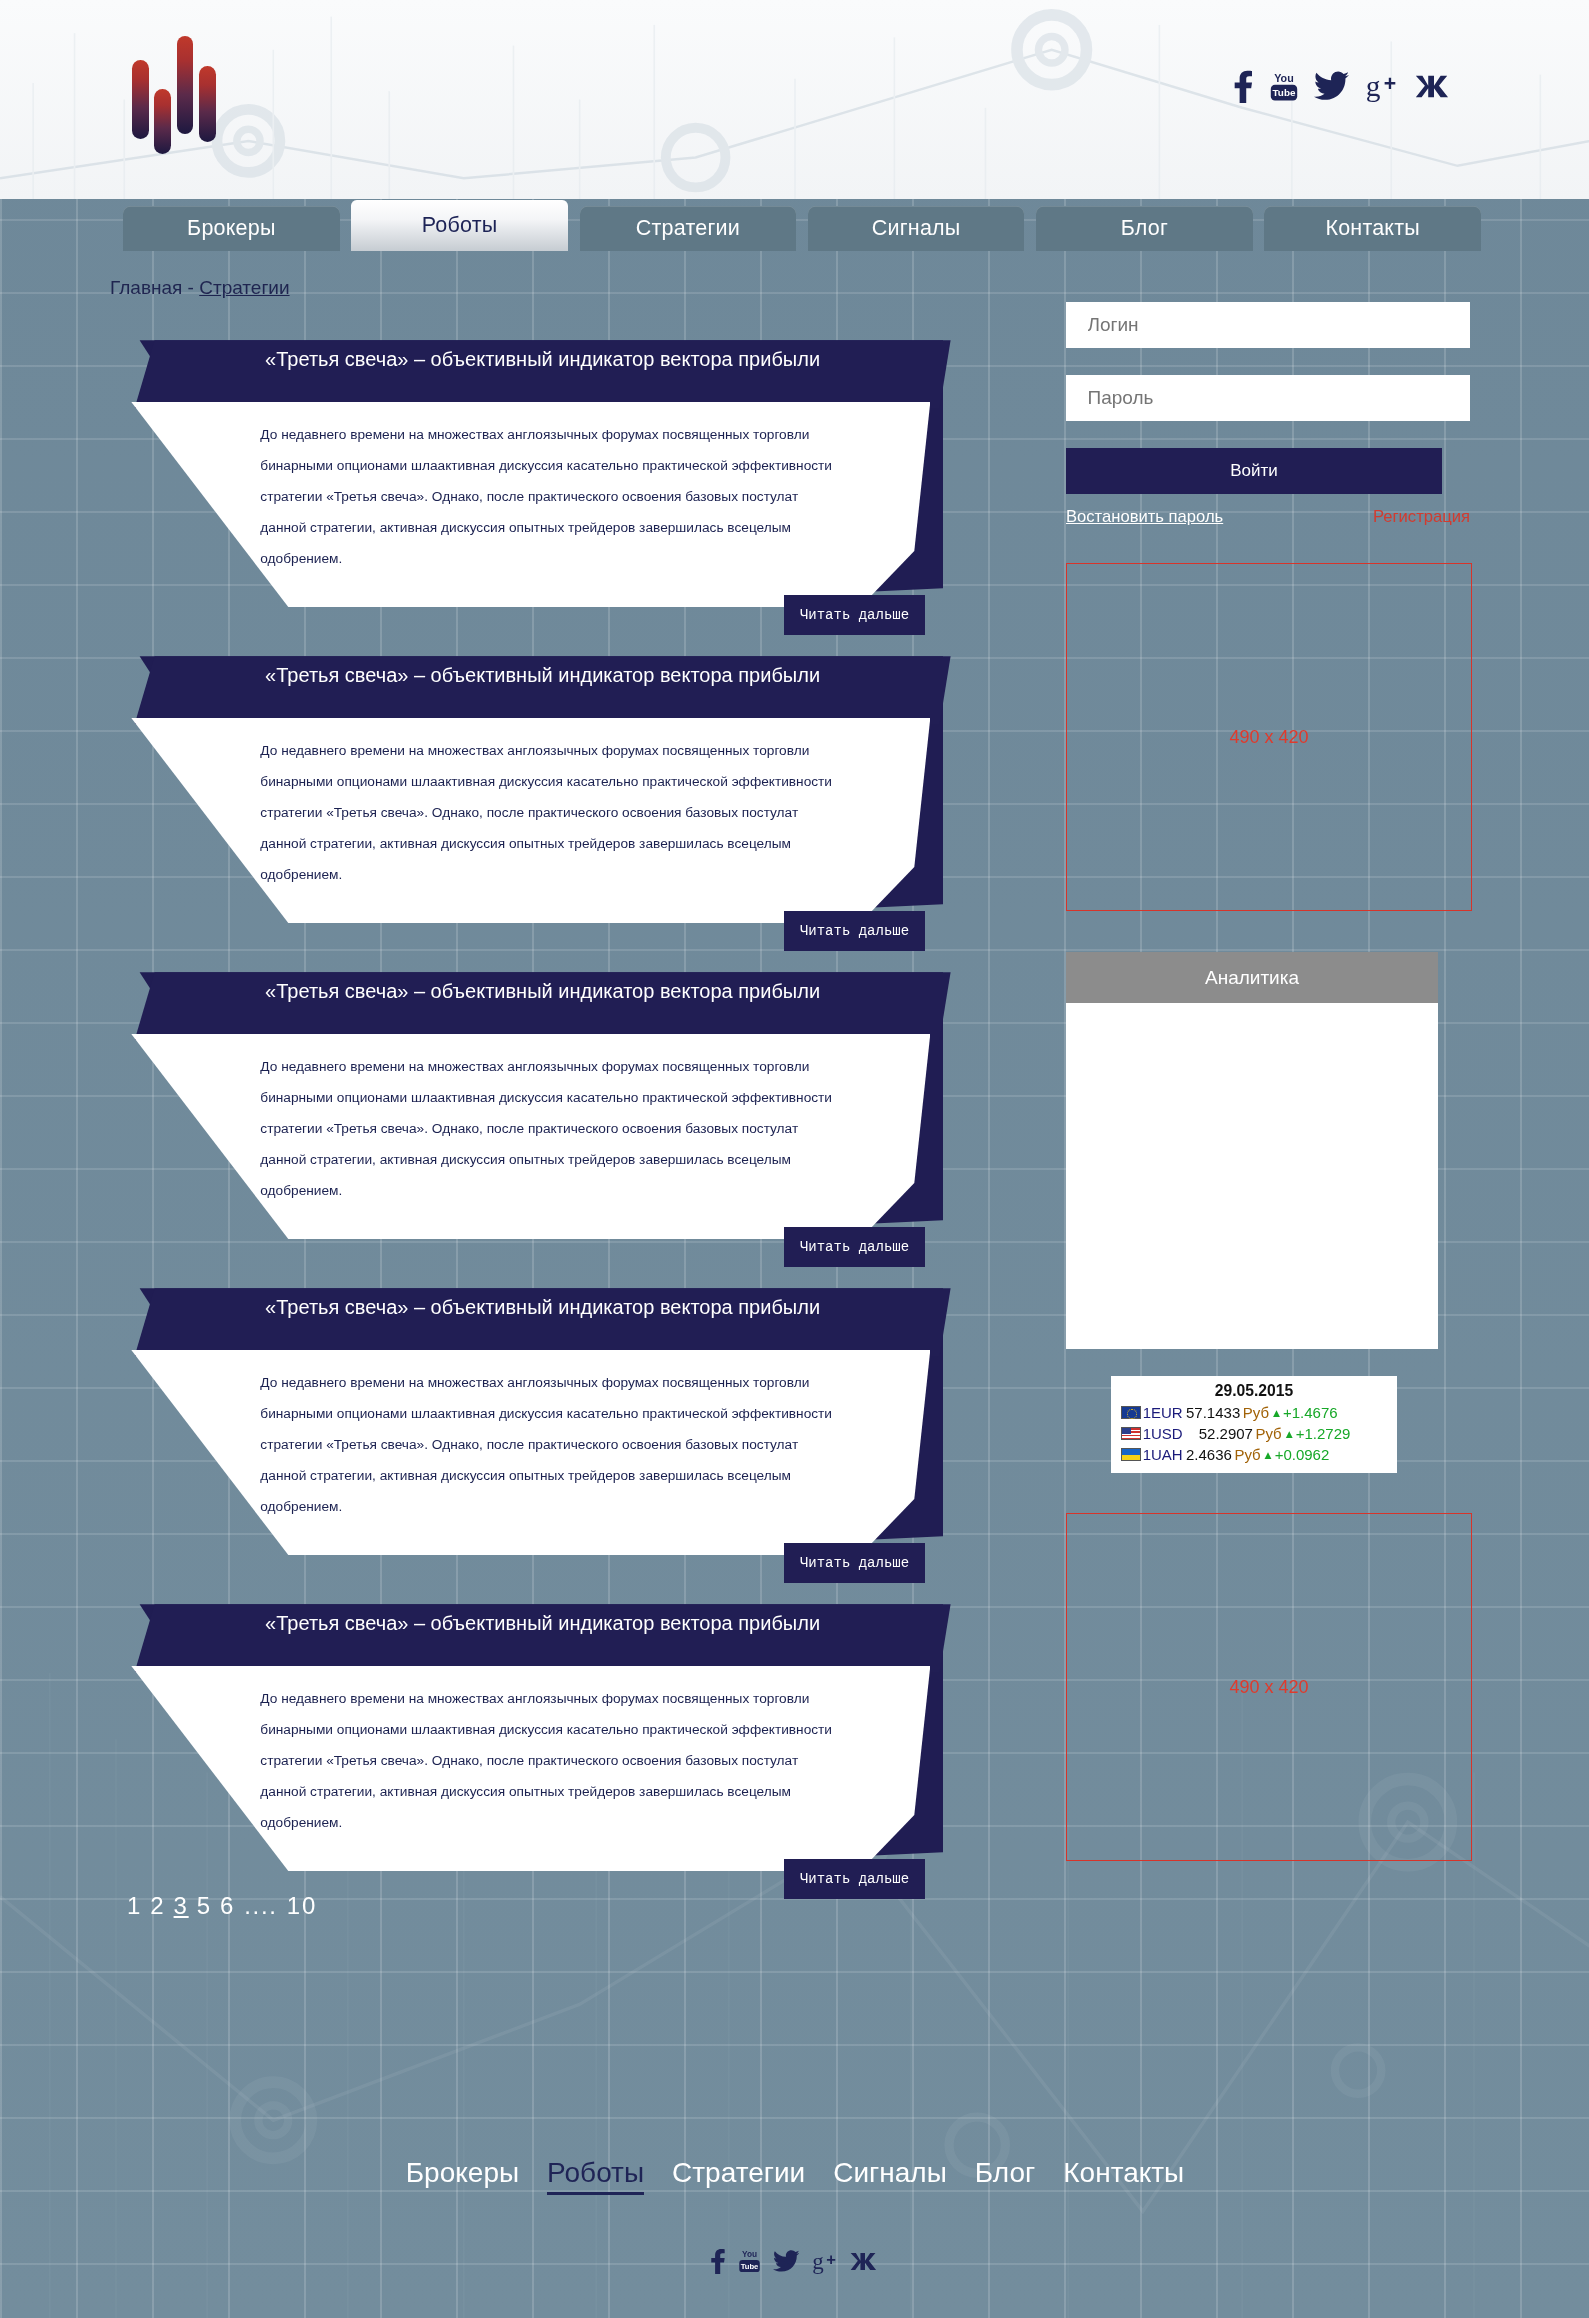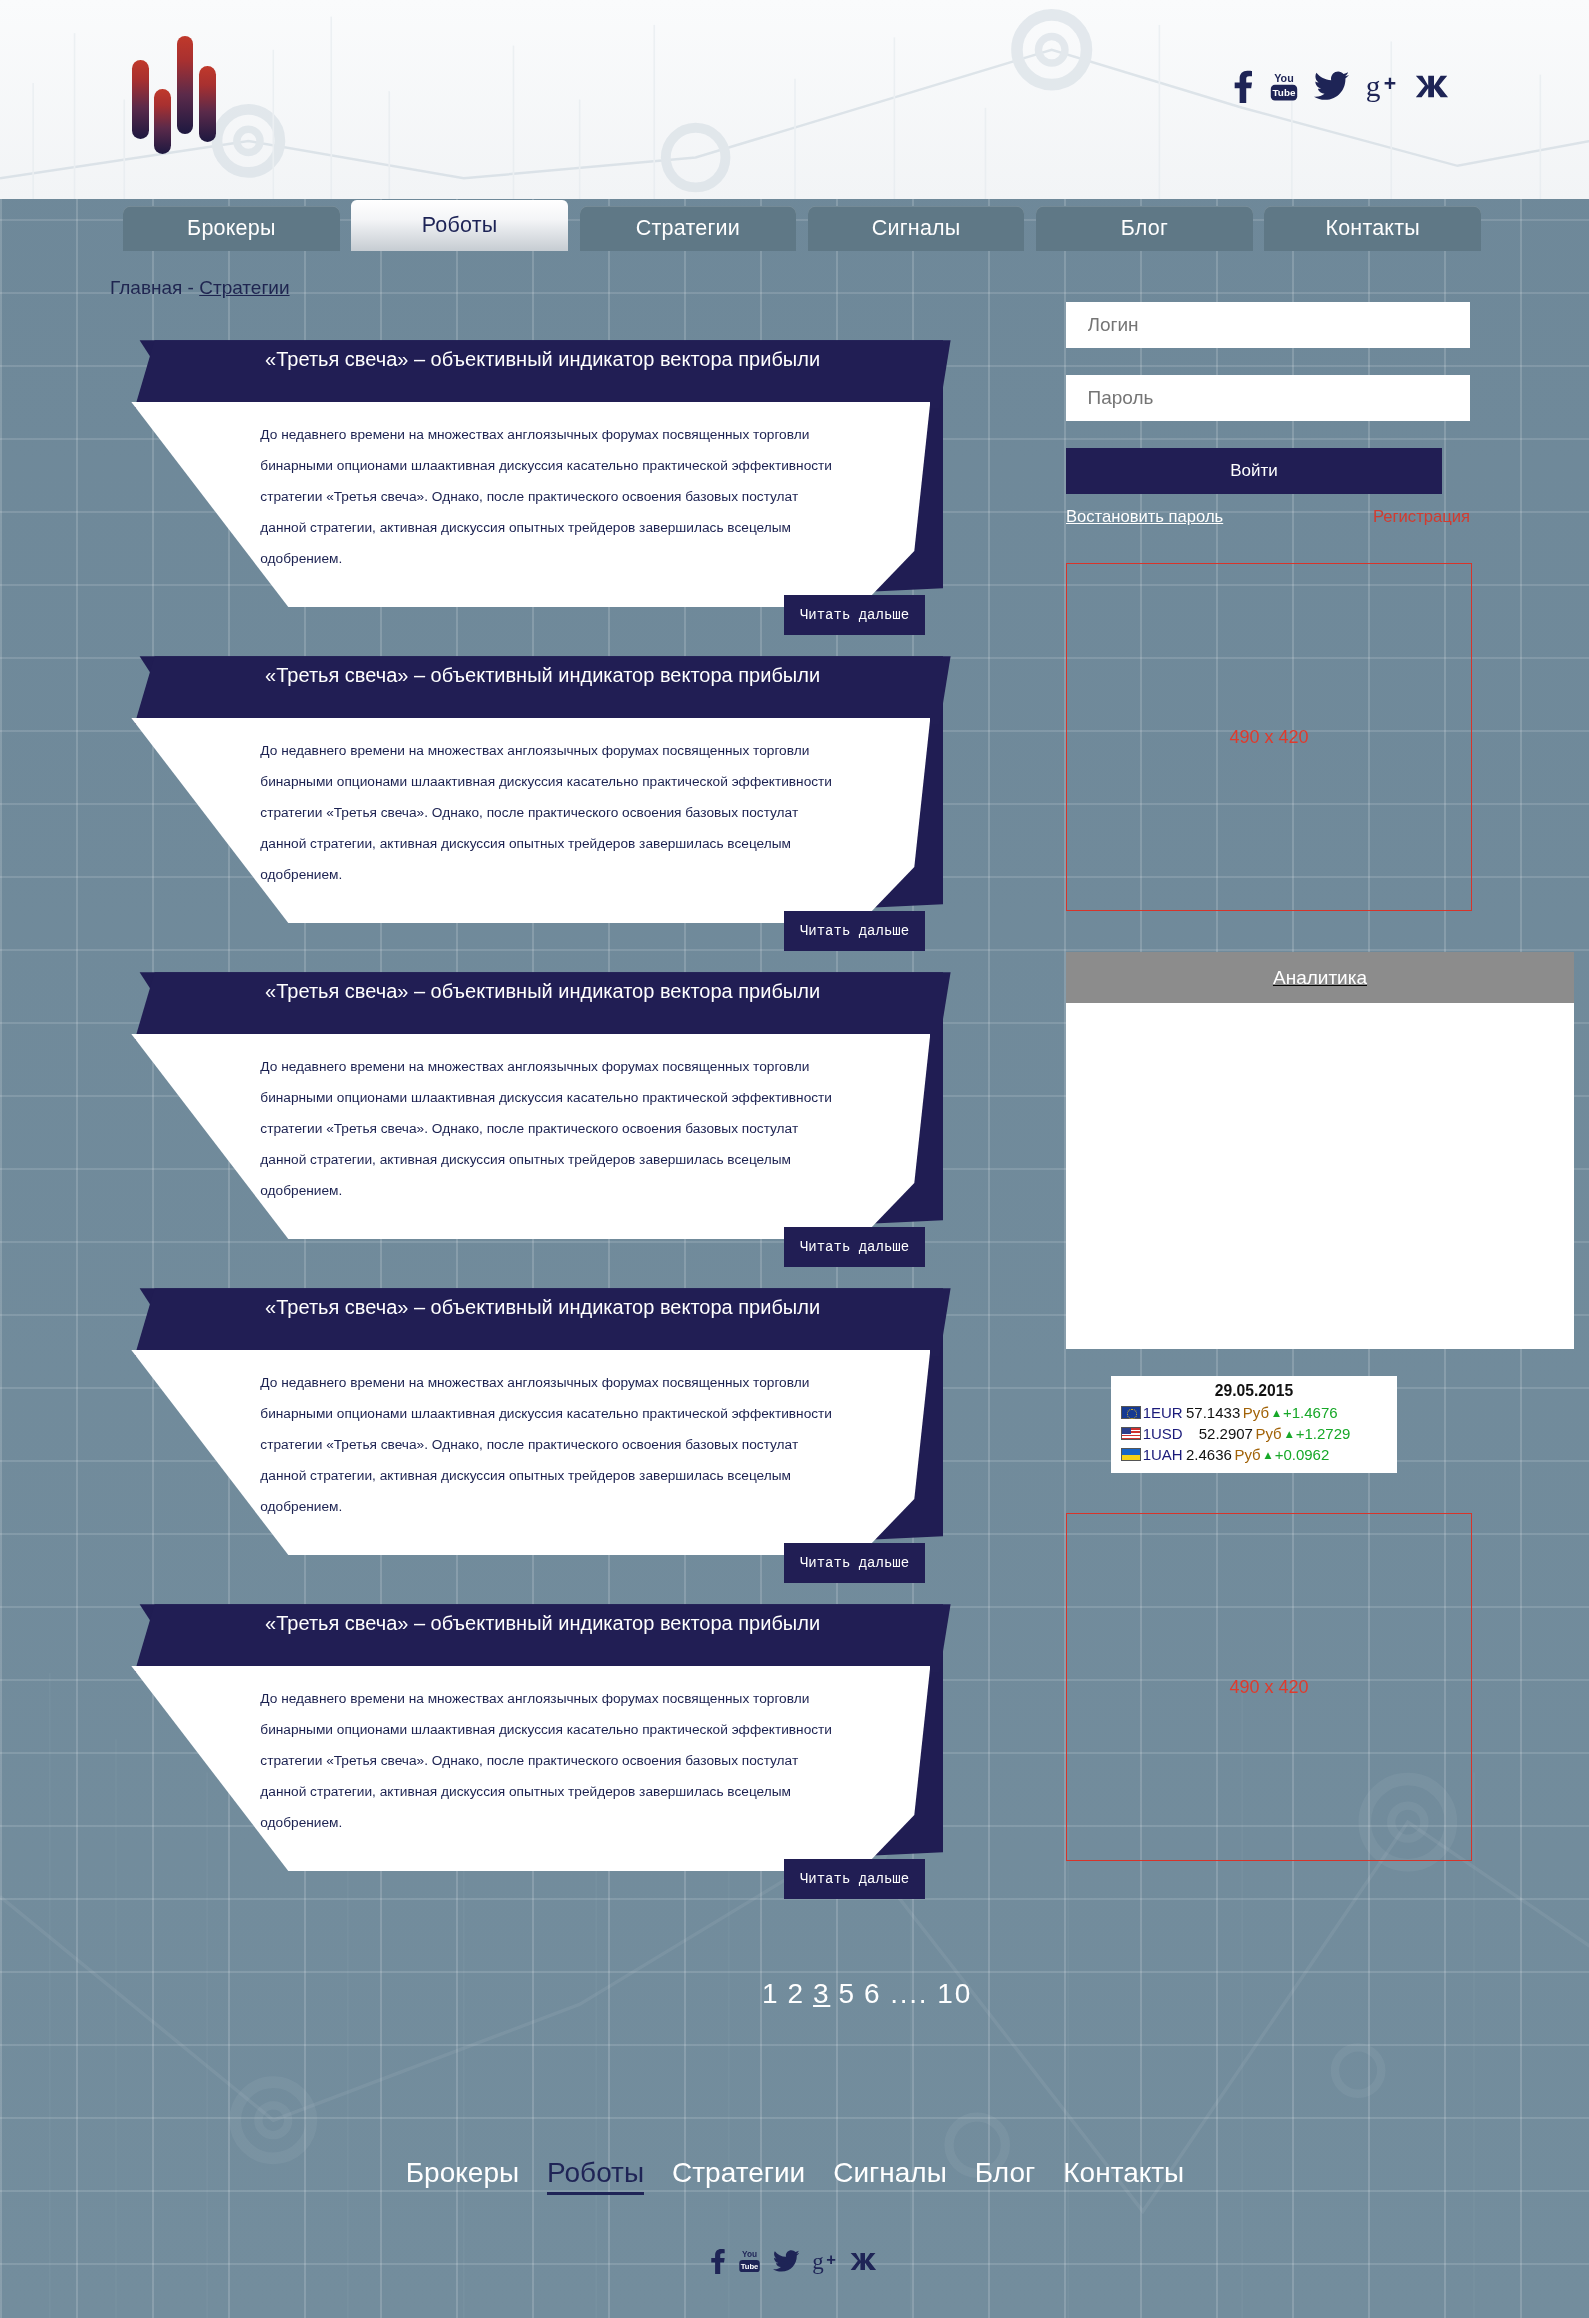--- a/index.html
+++ b/index.html
@@ -202,25 +202,25 @@
     display: flex;
     align-items: center;
     justify-content: center;
     cursor: pointer;
     font-family: Liberation Mono, monospace;
   }
 
   
   #pagination {
     position: absolute;
-    top: 1726px;
+    top: 1640px;
     left: 123px;
     width: 853px;
-    text-align: right;
-    font-size: 28px;
+    text-align: left;
+    font-size: 24px;
     color: #ffffff;
     letter-spacing: 1.7px;
   }
   #pagination .pg { margin: 0 4.1px; cursor: pointer; }
   #pagination .pg.active { text-decoration: underline; }
   #pagination .ellipsis { margin: 0 5px; }
 
   
   #sidebar {
     position: absolute;
@@ -266,23 +266,22 @@
     border: 0.8px solid #d7342a;
     margin-top: 36px;
     display: flex;
     align-items: center;
     justify-content: center;
     color: #e03a2c;
     font-size: 18px;
   }
 
   #analytics {
-    width: 508px;
+    width: 372px;
     margin-top: 41px;
-    text-decoration: underline;
   }
   #analytics .an-head {
     height: 51px;
     background: #8c8c8c;
     color: #ffffff;
     font-size: 19px;
     display: flex;
     align-items: center;
     justify-content: center;
   }

